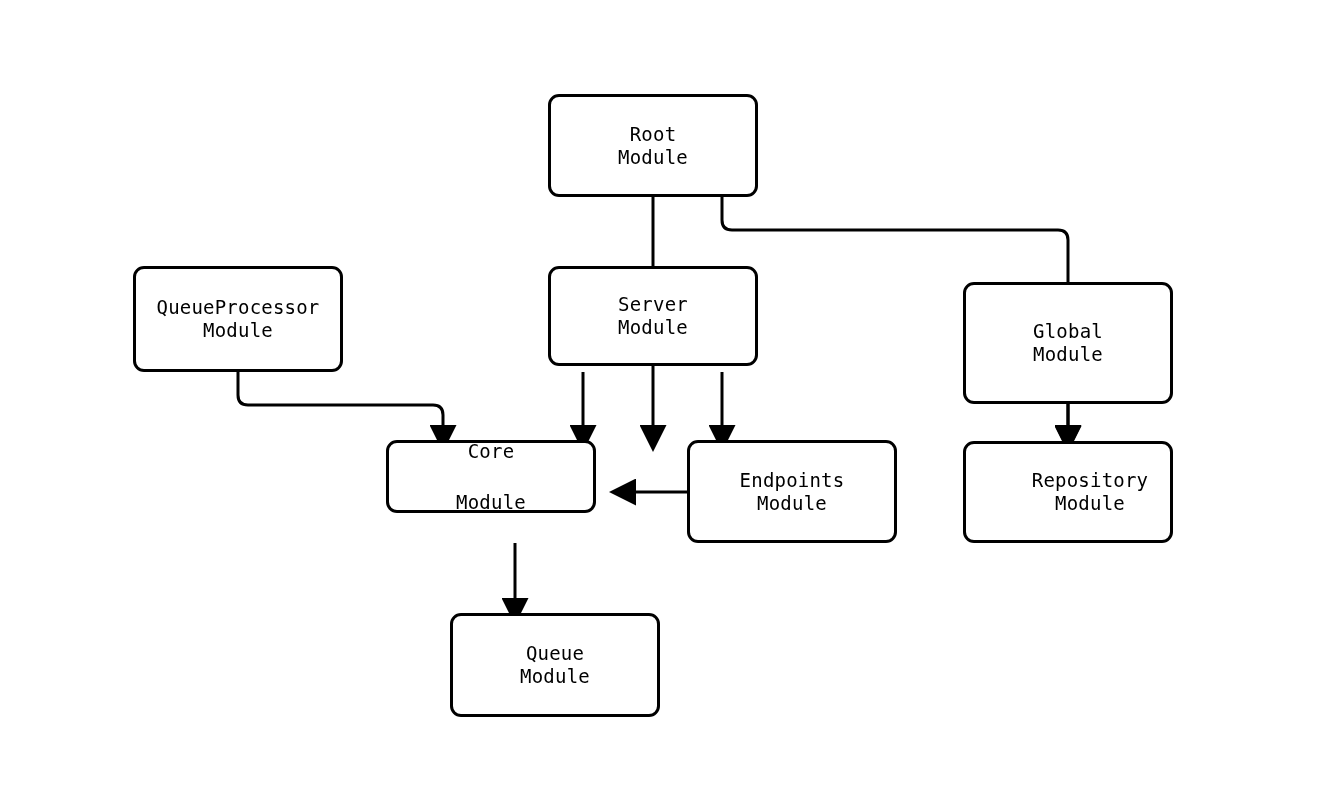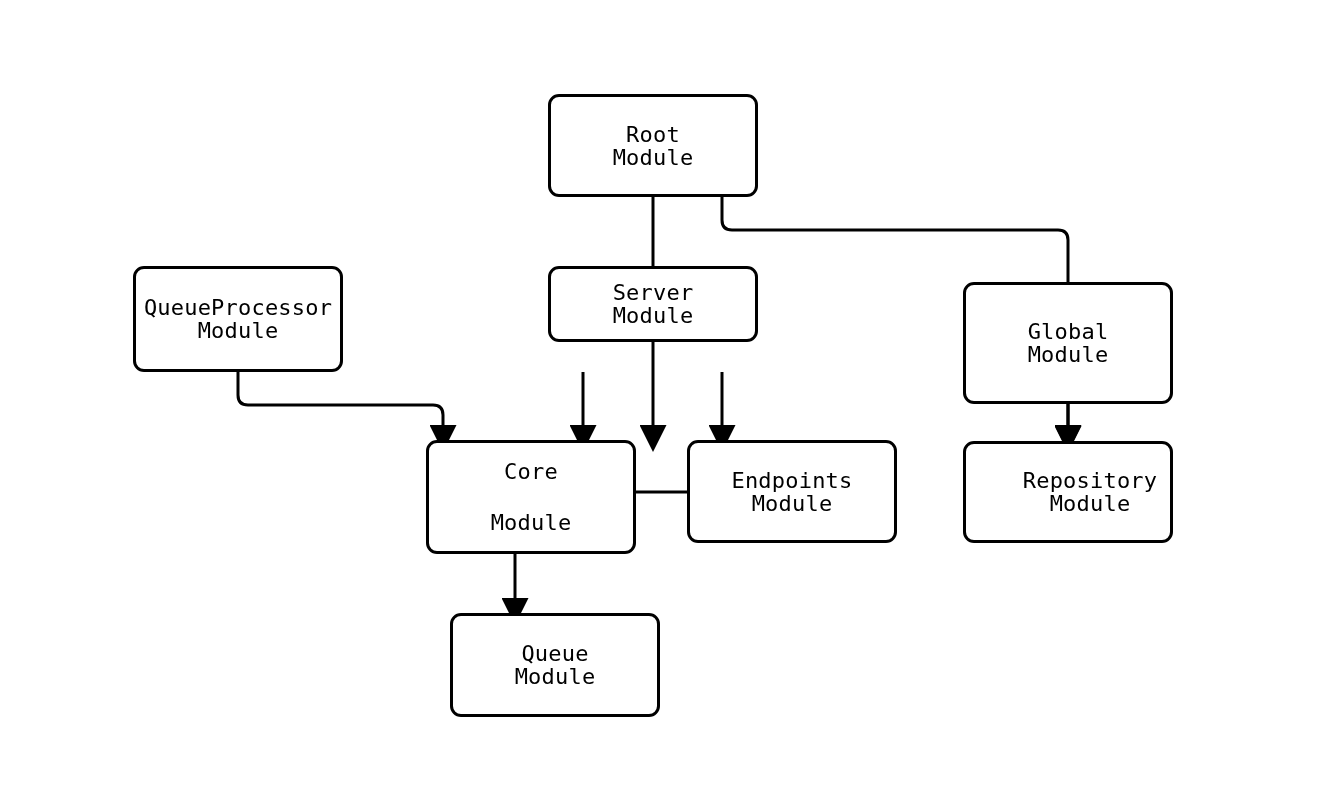--- a/index.html
+++ b/index.html
@@ -34,21 +34,21 @@
     border: 3px solid #000000;
     border-radius: 11px;
     display: flex;
     flex-direction: column;
     align-items: center;
     justify-content: center;
     z-index: 2;
   }
   .node-line {
     font-family: "DejaVu Sans Mono", "Liberation Mono", monospace;
-    font-size: 22px;
+    font-size: 19px;
     line-height: 23px;
     color: #000000;
     white-space: pre;
     letter-spacing: 0.2px;
   }
 </style>
 </head>
 <body>
 
 <div id="diagram-canvas">
@@ -74,31 +74,31 @@
   <div class="node" style="left: 548px; top: 94px; width: 210px; height: 103px;">
     <span class="node-line">Root</span>
     <span class="node-line">Module</span>
   </div>
 
   <div class="node" style="left: 133px; top: 266px; width: 210px; height: 106px; justify-content: center;">
     <span class="node-line">QueueProcessor</span>
     <span class="node-line">Module</span>
   </div>
 
-  <div class="node" style="left: 548px; top: 266px; width: 210px; height: 76px; align-items: center;">
+  <div class="node" style="left: 548px; top: 266px; width: 210px; height: 100px; align-items: center;">
     <span class="node-line">Server</span>
     <span class="node-line">Module</span>
   </div>
 
   <div class="node" style="left: 963px; top: 266px; width: 210px; height: 122px; margin-top: 16px;">
     <span class="node-line">Global</span>
     <span class="node-line">Module</span>
   </div>
 
-  <div class="node" style="left: 426px; top: 440px; width: 210px; height: 114px; gap: 28px;">
+  <div class="node" style="left: 386px; top: 440px; width: 210px; height: 73px; gap: 28px;">
     <span class="node-line">Core</span>
     <span class="node-line">Module</span>
   </div>
 
   <div class="node" style="left: 687px; top: 440px; width: 210px; height: 103px;">
     <span class="node-line">Endpoints</span>
     <span class="node-line">Module</span>
   </div>
 
   <div class="node" style="left: 963px; top: 441px; width: 210px; height: 102px; padding-left: 44px;">

